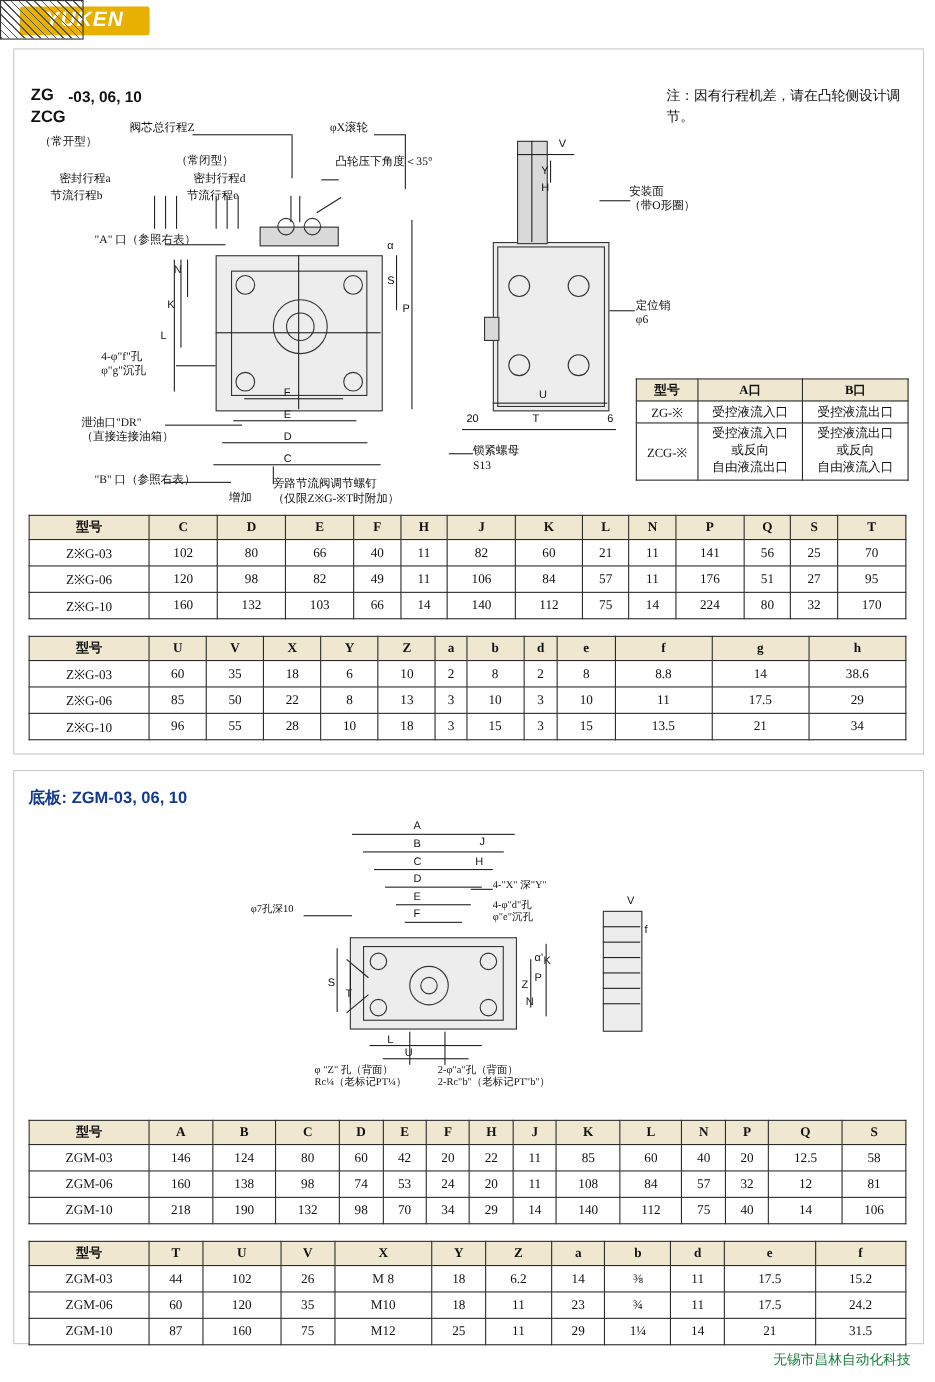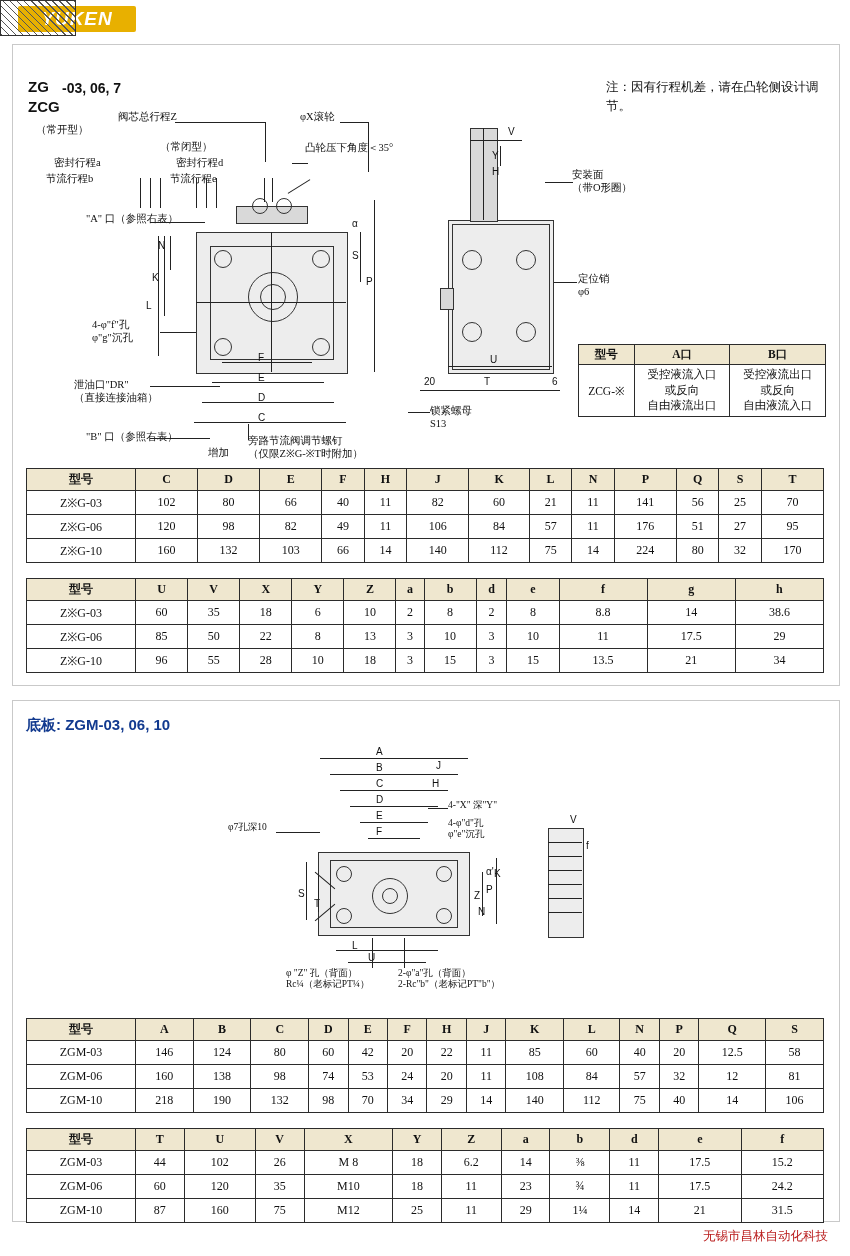--- a/index.html
+++ b/index.html
@@ -85,42 +85,42 @@
   table.spec td{background:#ffffff;height:19px;}
   table.spec td.model{font-weight:normal;}
 
   table.ab{
     position:absolute;border-collapse:collapse;font-size:11.5px;
   }
   table.ab th,table.ab td{border:1px solid #2b2b2b;text-align:center;padding:2px 4px;}
   table.ab thead th{background:#efe7cf;font-weight:bold;}
 
   .footer-cn{
-    position:absolute;right:22px;top:1228px;font-size:12.5px;color:#b91c1c;
+    position:absolute;right:22px;top:1228px;font-size:12.5px;color:#15803d;
   }
 </style>
 </head>
 <body>
 
 <div class="logo-bar">
   <div class="logo">
     <span>YUKEN</span>
   </div>
 </div>
 
 <div class="wm wm-tel">Tel:0510-82306971</div>
 <div class="wm wm-fax">Fax:0510-82326771</div>
 <div class="wm wm-big">Clair</div>
 <div class="wm wm-cn">昌林自动化</div>
 
 <div class="panel" id="panel1"></div>
 
 <div class="hd-zg">ZG</div>
 <div class="hd-zcg">ZCG</div>
-<div class="hd-size">-03, 06, 7</div>
+<div class="hd-size">-03, 06, 10</div>
 <div class="note">注：因有行程机差，请在凸轮侧设计调节。</div>
 
 <div class="draw">
 
   <div class="lbl" style="left:118px;top:110px;">阀芯总行程Z</div>
   <div class="lbl" style="left:36px;top:123px;">（常开型）</div>
   <div class="lbl" style="left:54px;top:156px;">密封行程a</div>
   <div class="lbl" style="left:46px;top:172px;text-align:center;">节流行程b</div>
   <div class="lbl" style="left:160px;top:140px;">（常闭型）</div>
   <div class="lbl" style="left:176px;top:156px;">密封行程d</div>
@@ -233,20 +233,25 @@
 <table class="ab" style="left:578px;top:344px;width:248px;">
   <thead>
       <tr>
     <th>型号</th>
     <th>A口</th>
     <th>B口</th>
   </tr>
     </thead>
   <tbody>
     <tr>
+      <td>ZG-※</td>
+      <td>受控液流入口</td>
+      <td>受控液流出口</td>
+    </tr>
+    <tr>
       <td>ZCG-※</td>
       <td style="white-space:pre;line-height:1.35;">受控液流入口
 或反向
 自由液流出口</td>
       <td style="white-space:pre;line-height:1.35;">受控液流出口
 或反向
 自由液流入口</td>
     </tr>
   </tbody>
 </table>

